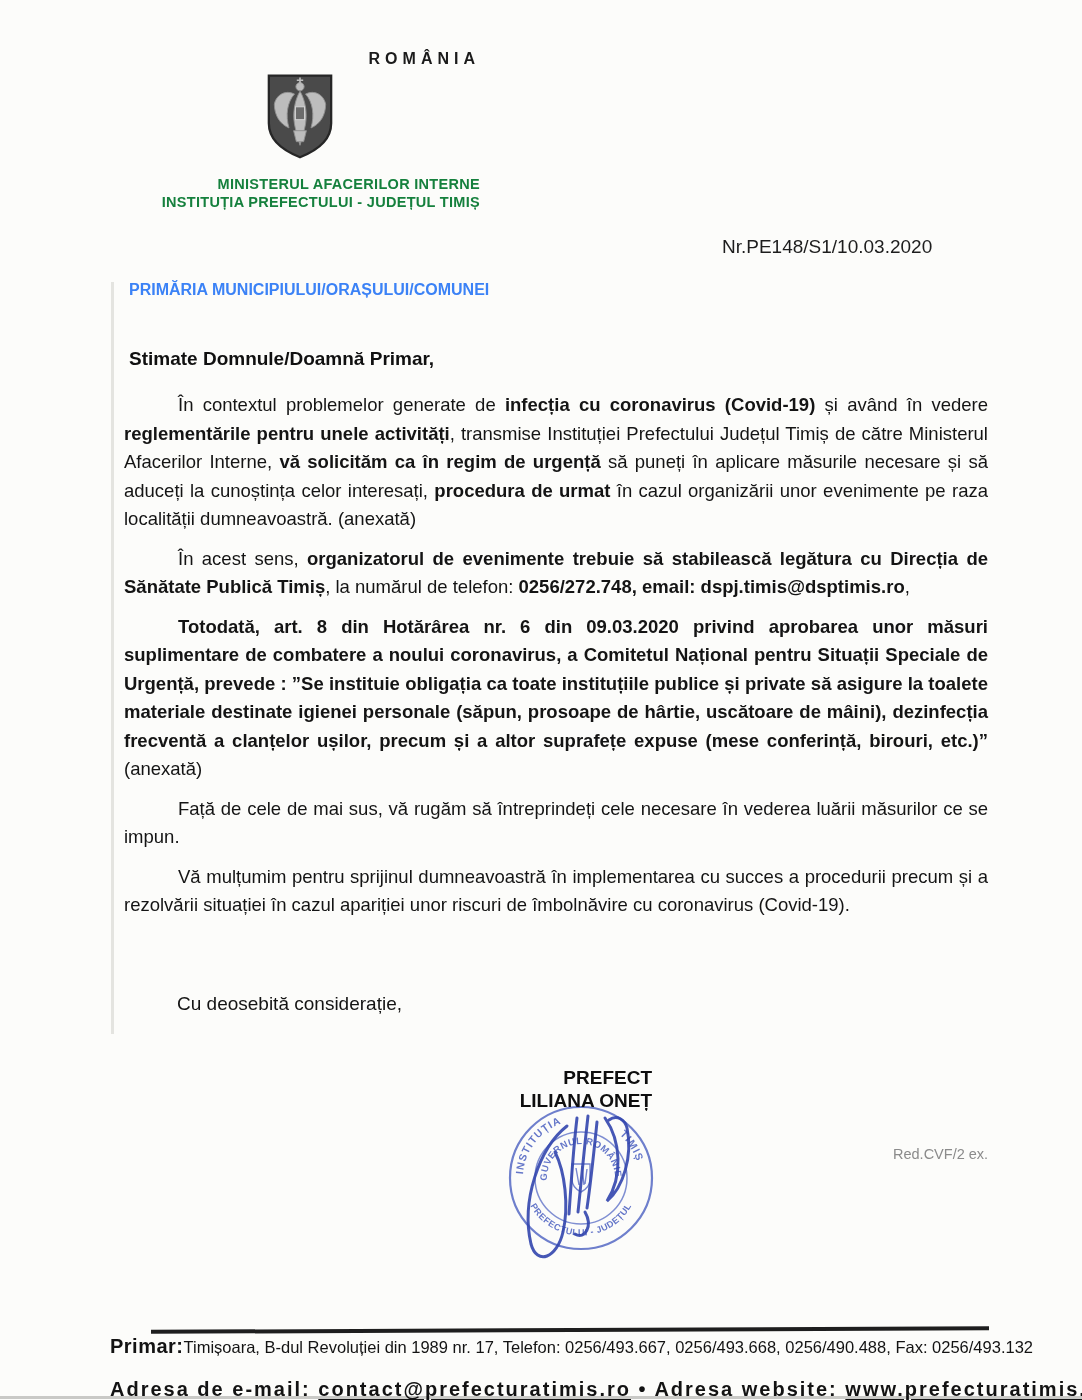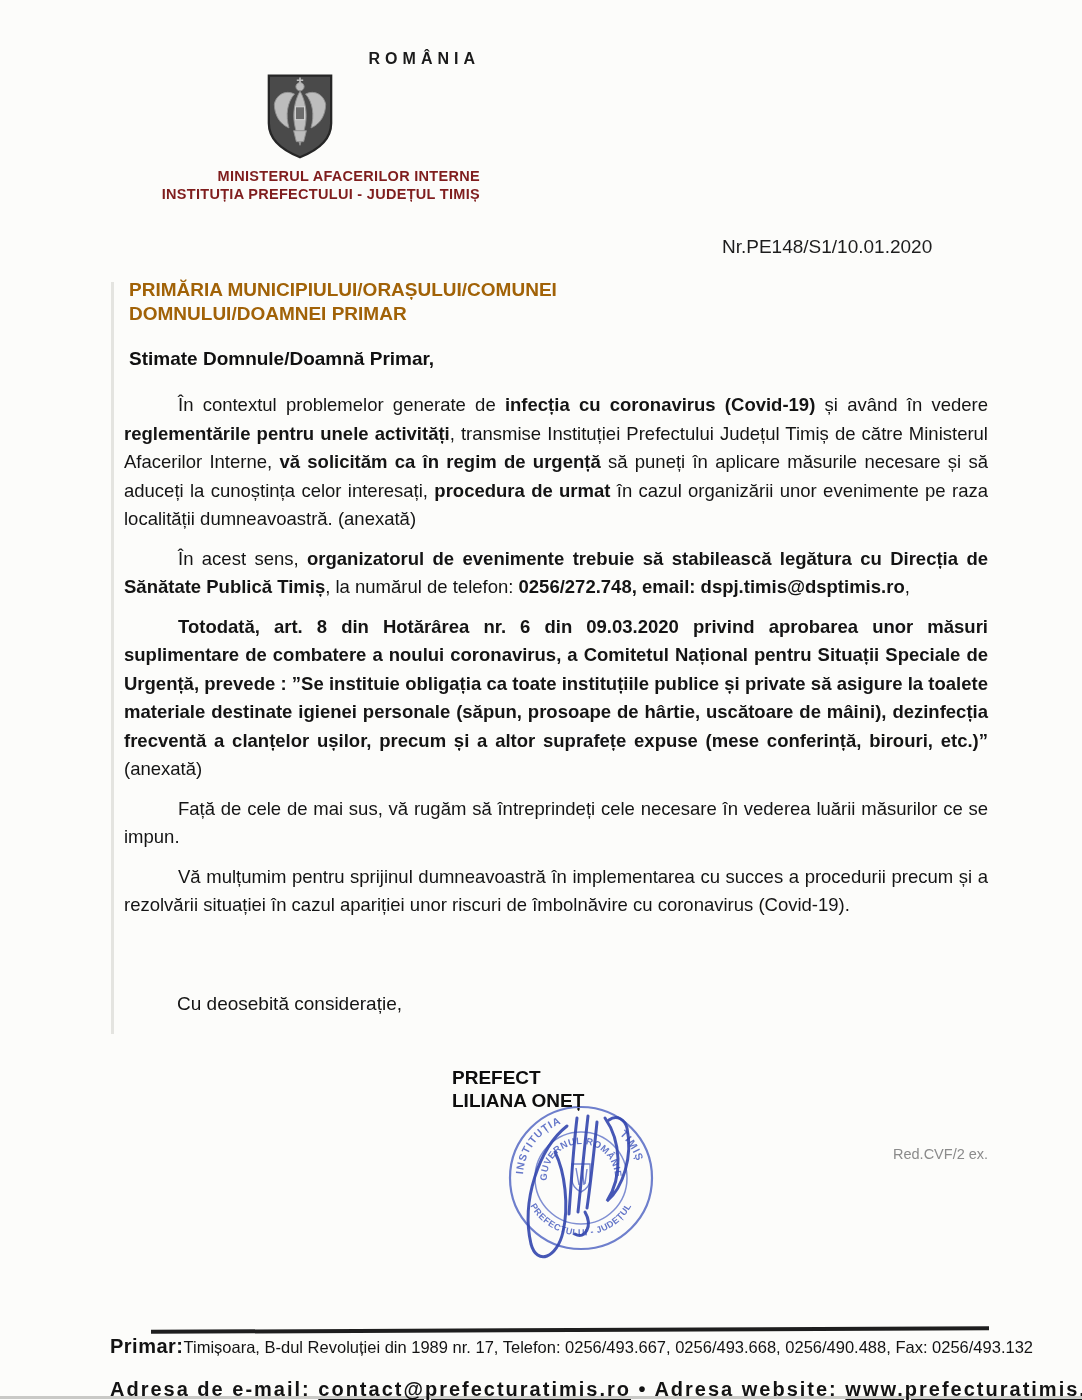--- a/index.html
+++ b/index.html
@@ -12,33 +12,33 @@
   .b{font-weight:bold;}
 
   
   .edge-shadow{left:111px; top:282px; width:3px; height:752px; background:#e4e4e0;}
   .bottom-edge{left:0; top:1396px; width:1082px; height:3px; background:#c9c9c6;}
 
   
   .header{left:120px; top:50px; width:360px; text-align:right;}
   .country{font-size:16px; font-weight:bold; letter-spacing:5px; color:#1b1b1b;}
   .coa{display:block; margin:4px auto 0 auto; width:74px; height:88px;}
-  .ministry{margin-top:8px; font-size:14.5px; font-weight:bold; line-height:17.5px; letter-spacing:0.3px; color:#7f1d1d;}
+  .ministry{margin-top:16px; font-size:14.5px; font-weight:bold; line-height:17.5px; letter-spacing:0.3px; color:#15803d;}
 
   .refnum{left:722px; top:236px; font-size:19px; color:#1d1d1d;}
 
-  .addressee{left:129px; top:278px; font-size:19px; font-weight:bold; line-height:24px; color:#a16207;}
+  .addressee{left:129px; top:278px; font-size:16px; font-weight:bold; line-height:24px; color:#3b82f6;}
   .salutation{left:129px; top:348px; font-size:19px; font-weight:bold; color:#101010;}
 
   .body{left:124px; top:391px; width:864px; font-size:18.5px; line-height:28.5px; color:#141414;}
   .body p{margin:0 0 11px 0; text-indent:54px; text-align:justify;}
 
   .closing{left:177px; top:993px; font-size:19px; color:#141414;}
 
-  .sig{left:452px; top:1066px; width:200px; text-align:left;
+  .sig{left:452px; top:1066px; width:200px; text-align:right;
        font-size:19px; font-weight:bold; line-height:23px; color:#0e0e0e; z-index:2;}
 
   .stampbox{left:481px; top:1096px; width:202px; height:176px; z-index:1;}
 
   .rednote{left:893px; top:1146px; font-size:14.5px; color:#8b8b8b;}
 
   .footer-rule{left:151px; top:1328px; width:838px; height:4px; background:#1e1e1e; transform:rotate(-0.25deg);}
   .footer{left:110px; top:1335px; width:880px; text-align:center; color:#131313;}
   .f1{font-size:16.5px; white-space:nowrap;}
   .f1 .lbl{font-size:20px; font-weight:bold; letter-spacing:0.5px;}
@@ -67,25 +67,24 @@
         <path d="M40 6 V12 M36.5 9 H43.5" fill="none" stroke="#bdbdbd" stroke-width="1.8"></path>
       </g>
       <rect x="35" y="38" width="10" height="14" fill="#6c6c6c" stroke="#d8d8d8" stroke-width="1"></rect>
     </svg>
     <div class="ministry">
       <div>MINISTERUL AFACERILOR INTERNE</div>
       <div>INSTITUȚIA PREFECTULUI - JUDEȚUL TIMIȘ</div>
     </div>
   </div>
 
-  <div class="abs refnum">Nr.PE148/S1/10.01.2020</div>
+  <div class="abs refnum">Nr.PE148/S1/10.03.2020</div>
 
   <div class="abs addressee">
     <div>PRIMĂRIA MUNICIPIULUI/ORAȘULUI/COMUNEI</div>
-    <div>DOMNULUI/DOAMNEI PRIMAR</div>
   </div>
 
   <div class="abs salutation">Stimate Domnule/Doamnă Primar,</div>
 
   <div class="abs body">
     <p><span>În contextul problemelor generate de </span><span class="b">infecția cu coronavirus (Covid-19)</span><span> și având în vedere </span><span class="b">reglementările pentru unele activități</span><span>, transmise Instituției Prefectului Județul Timiș de către Ministerul Afacerilor Interne, </span><span class="b">vă solicităm ca în regim de urgență</span><span> să puneți în aplicare măsurile necesare și să aduceți la cunoștința celor interesați, </span><span class="b">procedura de urmat</span><span> în cazul organizării unor evenimente pe raza localității dumneavoastră. (anexată)</span></p>
     <p><span>În acest sens, </span><span class="b">organizatorul de evenimente trebuie să stabilească legătura cu Direcția de Sănătate Publică Timiș</span><span>, la numărul de telefon: </span><span class="b">0256/272.748, email: dspj.timis@dsptimis.ro</span><span>,</span></p>
     <p><span class="b">Totodată, art. 8 din Hotărârea nr. 6 din 09.03.2020 privind aprobarea unor măsuri suplimentare de combatere a noului coronavirus, a Comitetul Național pentru Situații Speciale de Urgență, prevede : ”Se instituie obligația ca toate instituțiile publice și private să asigure la toalete materiale destinate igienei personale (săpun, prosoape de hârtie, uscătoare de mâini), dezinfecția frecventă a clanțelor ușilor, precum și a altor suprafețe expuse (mese conferință, birouri, etc.)”</span><span> (anexată)</span></p>
     <p><span>Față de cele de mai sus, vă rugăm să întreprindeți cele necesare în vederea luării măsurilor ce se impun.</span></p>
     <p><span>Vă mulțumim pentru sprijinul dumneavoastră în implementarea cu succes a procedurii precum și a rezolvării situației în cazul apariției unor riscuri de îmbolnăvire cu coronavirus (Covid-19).</span></p>

